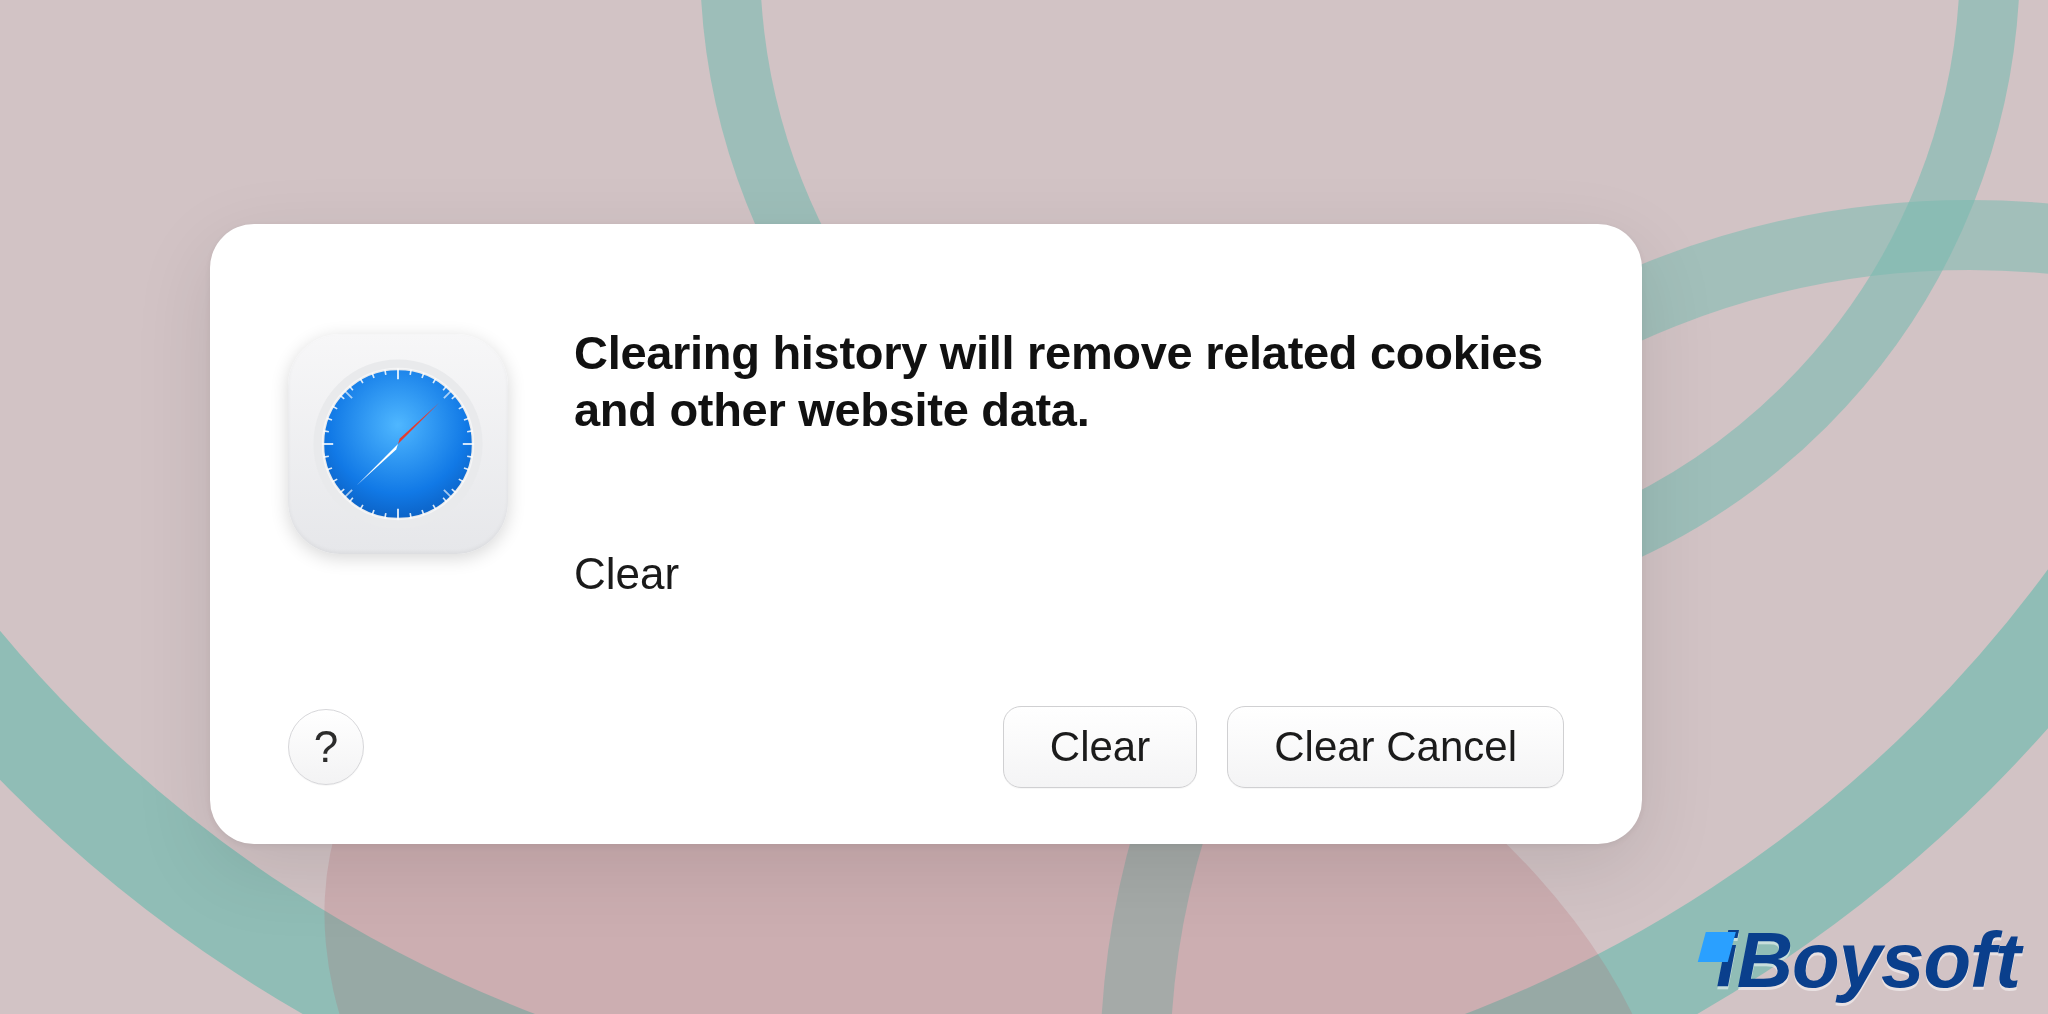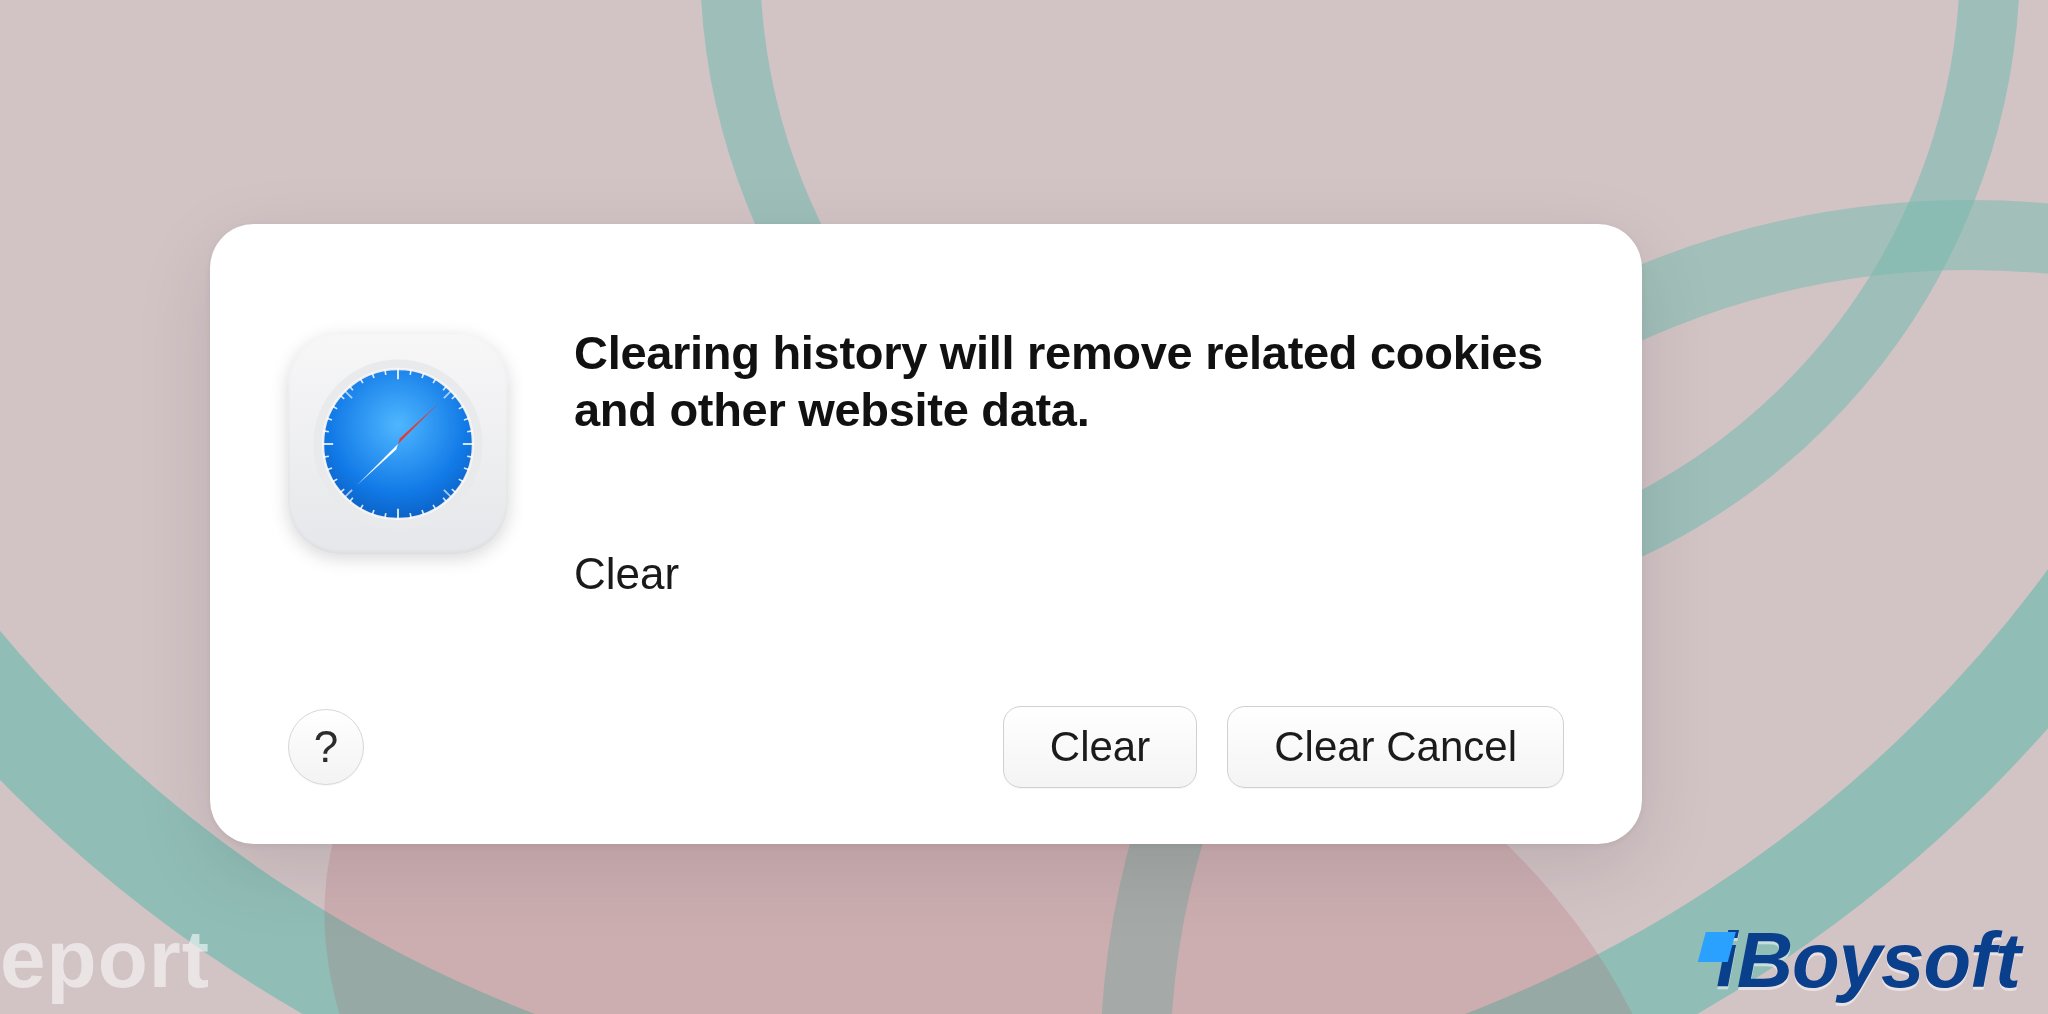--- a/index.html
+++ b/index.html
@@ -272,17 +272,16 @@
     </div>
 
     <div class="footer">
       <div class="help-btn">?</div>
       <div class="spacer"></div>
       <div class="btn">Clear</div>
       <div class="btn">Clear Cancel</div>
     </div>
   </div>
 
-  <div class="watermark-left">eport</div>
   <div class="watermark-right">
     <span class="tick"></span><span>iBoysoft</span>
   </div>
 </div>
 
 </body></html>

